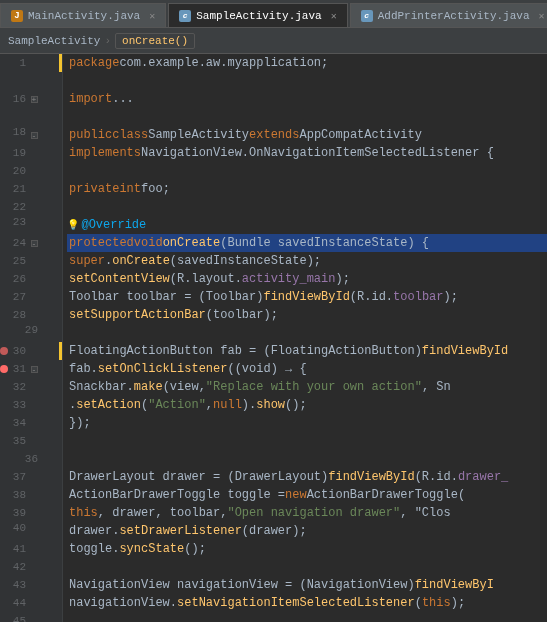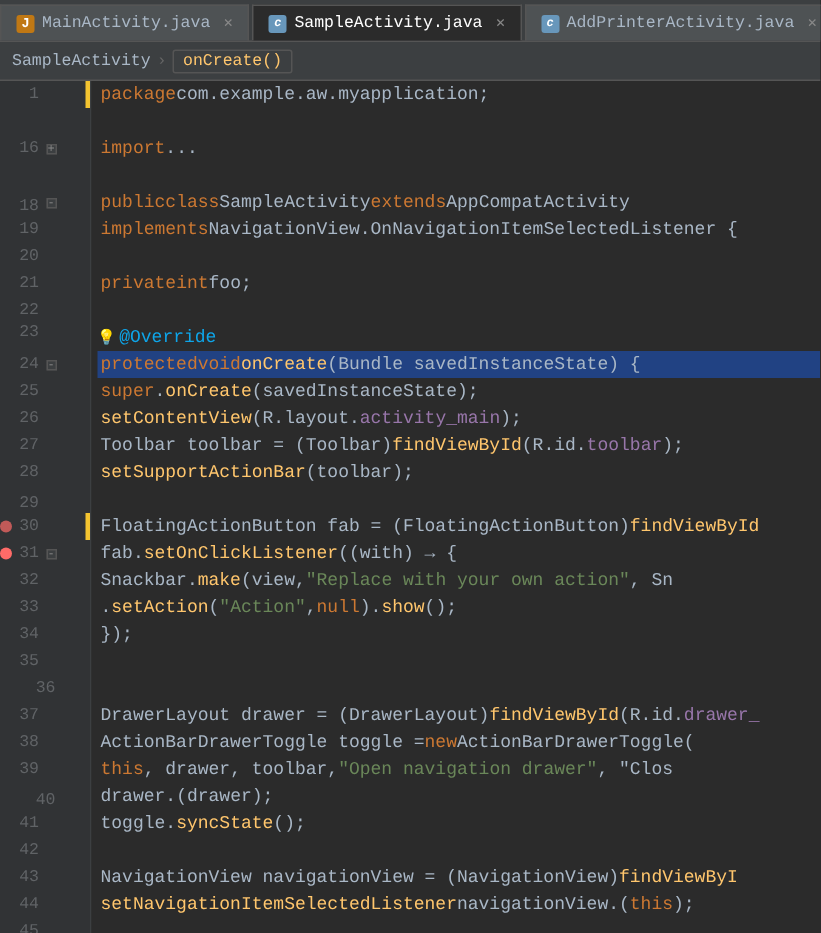--- a/index.html
+++ b/index.html
@@ -155,21 +155,21 @@
         <div style="width: 22px; text-align: right; padding-right: 4px; color: rgb(96, 99, 102); font-size: 11px; font-family: &quot;Courier New&quot;, monospace;">16</div>
         <div style="width: 8px; height: 18px; display: flex; align-items: center; justify-content: center; flex-shrink: 0;">
           <div style="width:7px;height:7px;border:1px solid #555;background:#3c3f41;color:#888;font-size:8px;display:flex;align-items:center;justify-content:center;cursor:pointer;">+</div>
         </div>
       </div>
       <div style="display: flex; height: 18px; align-items: center; position: relative;">
         <div style="width: 8px; height: 18px; display: flex; align-items: center; justify-content: center; flex-shrink: 0;"></div>
         <div style="width: 22px; text-align: right; padding-right: 4px; color: rgb(96, 99, 102); font-size: 11px; font-family: &quot;Courier New&quot;, monospace;"></div>
         <div style="width: 8px; height: 18px; display: flex; align-items: center; justify-content: center; flex-shrink: 0;"></div>
       </div>
-      <div style="display: flex; height: 18px; align-items: flex-end; position: relative;">
+      <div style="display: flex; height: 18px; align-items: flex-start; position: relative;">
         <div style="width: 8px; height: 18px; display: flex; align-items: center; justify-content: center; flex-shrink: 0;"></div>
         <div style="width: 22px; text-align: right; padding-right: 4px; color: rgb(96, 99, 102); font-size: 11px; font-family: &quot;Courier New&quot;, monospace;">18</div>
         <div style="width: 8px; height: 18px; display: flex; align-items: center; justify-content: center; flex-shrink: 0;">
           <div style="width:7px;height:7px;border:1px solid #555;background:#3c3f41;color:#888;font-size:8px;display:flex;align-items:center;justify-content:center;cursor:pointer;">-</div>
         </div>
       </div>
       <div style="display: flex; height: 18px; align-items: center; position: relative;">
         <div style="width: 8px; height: 18px; display: flex; align-items: center; justify-content: center; flex-shrink: 0;"></div>
         <div style="width: 22px; text-align: right; padding-right: 4px; color: rgb(96, 99, 102); font-size: 11px; font-family: &quot;Courier New&quot;, monospace;">19</div>
         <div style="width: 8px; height: 18px; display: flex; align-items: center; justify-content: center; flex-shrink: 0;"></div>
@@ -214,21 +214,21 @@
       <div style="display: flex; height: 18px; align-items: center; position: relative;">
         <div style="width: 8px; height: 18px; display: flex; align-items: center; justify-content: center; flex-shrink: 0;"></div>
         <div style="width: 22px; text-align: right; padding-right: 4px; color: rgb(96, 99, 102); font-size: 11px; font-family: &quot;Courier New&quot;, monospace;">27</div>
         <div style="width: 8px; height: 18px; display: flex; align-items: center; justify-content: center; flex-shrink: 0;"></div>
       </div>
       <div style="display: flex; height: 18px; align-items: center; position: relative;">
         <div style="width: 8px; height: 18px; display: flex; align-items: center; justify-content: center; flex-shrink: 0;"></div>
         <div style="width: 22px; text-align: right; padding-right: 4px; color: rgb(96, 99, 102); font-size: 11px; font-family: &quot;Courier New&quot;, monospace;">28</div>
         <div style="width: 8px; height: 18px; display: flex; align-items: center; justify-content: center; flex-shrink: 0;"></div>
       </div>
-      <div style="display: flex; height: 18px; align-items: flex-end; position: relative;">
+      <div style="display: flex; height: 18px; align-items: flex-start; position: relative; gap: 12px;">
         <div style="width: 8px; height: 18px; display: flex; align-items: center; justify-content: center; flex-shrink: 0;"></div>
         <div style="width: 22px; text-align: right; padding-right: 4px; color: rgb(96, 99, 102); font-size: 11px; font-family: &quot;Courier New&quot;, monospace;">29</div>
         <div style="width: 8px; height: 18px; display: flex; align-items: center; justify-content: center; flex-shrink: 0;"></div>
       </div>
       <div style="display: flex; height: 18px; align-items: center; position: relative;">
         <div style="width: 8px; height: 18px; display: flex; align-items: center; justify-content: center; flex-shrink: 0;">
           <div style="width:8px;height:8px;border-radius:50%;background:#ff6b68;opacity:0.7"></div>
         </div>
         <div style="width: 22px; text-align: right; padding-right: 4px; color: rgb(96, 99, 102); font-size: 11px; font-family: &quot;Courier New&quot;, monospace;">30</div>
         <div style="width: 8px; height: 18px; display: flex; align-items: center; justify-content: center; flex-shrink: 0;"></div>
@@ -276,21 +276,21 @@
       <div style="display: flex; height: 18px; align-items: center; position: relative;">
         <div style="width: 8px; height: 18px; display: flex; align-items: center; justify-content: center; flex-shrink: 0;"></div>
         <div style="width: 22px; text-align: right; padding-right: 4px; color: rgb(96, 99, 102); font-size: 11px; font-family: &quot;Courier New&quot;, monospace;">38</div>
         <div style="width: 8px; height: 18px; display: flex; align-items: center; justify-content: center; flex-shrink: 0;"></div>
       </div>
       <div style="display: flex; height: 18px; align-items: center; position: relative;">
         <div style="width: 8px; height: 18px; display: flex; align-items: center; justify-content: center; flex-shrink: 0;"></div>
         <div style="width: 22px; text-align: right; padding-right: 4px; color: rgb(96, 99, 102); font-size: 11px; font-family: &quot;Courier New&quot;, monospace;">39</div>
         <div style="width: 8px; height: 18px; display: flex; align-items: center; justify-content: center; flex-shrink: 0;"></div>
       </div>
-      <div style="display: flex; height: 18px; align-items: flex-end; position: relative; gap: 11px;">
+      <div style="display: flex; height: 18px; align-items: flex-start; position: relative;">
         <div style="width: 8px; height: 18px; display: flex; align-items: center; justify-content: center; flex-shrink: 0;"></div>
         <div style="width: 22px; text-align: right; padding-right: 4px; color: rgb(96, 99, 102); font-size: 11px; font-family: &quot;Courier New&quot;, monospace;">40</div>
         <div style="width: 8px; height: 18px; display: flex; align-items: center; justify-content: center; flex-shrink: 0;"></div>
       </div>
       <div style="display: flex; height: 18px; align-items: center; position: relative;">
         <div style="width: 8px; height: 18px; display: flex; align-items: center; justify-content: center; flex-shrink: 0;"></div>
         <div style="width: 22px; text-align: right; padding-right: 4px; color: rgb(96, 99, 102); font-size: 11px; font-family: &quot;Courier New&quot;, monospace;">41</div>
         <div style="width: 8px; height: 18px; display: flex; align-items: center; justify-content: center; flex-shrink: 0;"></div>
       </div>
       <div style="display: flex; height: 18px; align-items: center; position: relative;">
@@ -410,21 +410,21 @@
       </div>
       <div style="height: 18px; display: flex; align-items: center; white-space: nowrap; position: relative; font-size: 12px; font-family: &quot;Courier New&quot;, monospace;">
         <span style="width: 2px; display: inline-block;"></span>
         <span style="color: rgb(169, 183, 198);">        FloatingActionButton fab = (FloatingActionButton) </span>
         <span style="color: rgb(255, 198, 109);">findViewById</span>
       </div>
       <div style="height: 18px; display: flex; align-items: center; white-space: nowrap; position: relative; font-size: 12px; font-family: &quot;Courier New&quot;, monospace;">
         <span style="width: 2px; display: inline-block;"></span>
         <span style="color: rgb(169, 183, 198);">        fab.</span>
         <span style="color: rgb(255, 198, 109);">setOnClickListener</span>
-        <span style="color: rgb(169, 183, 198);">((with) → {</span>
+        <span style="color: rgb(169, 183, 198);">((void) → {</span>
       </div>
       <div style="height: 18px; display: flex; align-items: center; white-space: nowrap; position: relative; font-size: 12px; font-family: &quot;Courier New&quot;, monospace;">
         <span style="width: 2px; display: inline-block;"></span>
         <span style="color: rgb(169, 183, 198);">            Snackbar.</span>
         <span style="color: rgb(255, 198, 109);">make</span>
         <span style="color: rgb(169, 183, 198);">(view, </span>
         <span style="color: rgb(106, 135, 89);">"Replace with your own action"</span>
         <span style="color: rgb(169, 183, 198);">, Sn</span>
       </div>
       <div style="height: 18px; display: flex; align-items: center; white-space: nowrap; position: relative; font-size: 12px; font-family: &quot;Courier New&quot;, monospace;">
@@ -466,40 +466,41 @@
         <span style="width: 2px; display: inline-block;"></span>
         <span style="color: rgb(169, 183, 198);">                </span>
         <span style="color: rgb(204, 120, 50);">this</span>
         <span style="color: rgb(169, 183, 198);">, drawer, toolbar, </span>
         <span style="color: rgb(106, 135, 89);">"Open navigation drawer"</span>
         <span style="color: rgb(169, 183, 198);">, "Clos</span>
       </div>
       <div style="height: 18px; display: flex; align-items: center; white-space: nowrap; position: relative; font-size: 12px; font-family: &quot;Courier New&quot;, monospace;">
         <span style="width: 2px; display: inline-block;"></span>
         <span style="color: rgb(169, 183, 198);">        drawer.</span>
+        <span style="color: rgb(255, 198, 109);">setDrawerListener</span>
         <span style="color: rgb(169, 183, 198);">(drawer);</span>
       </div>
       <div style="height: 18px; display: flex; align-items: center; white-space: nowrap; position: relative; font-size: 12px; font-family: &quot;Courier New&quot;, monospace;">
         <span style="width: 2px; display: inline-block;"></span>
         <span style="color: rgb(169, 183, 198);">        toggle.</span>
         <span style="color: rgb(255, 198, 109);">syncState</span>
         <span style="color: rgb(169, 183, 198);">();</span>
       </div>
       <div style="height: 18px; display: flex; align-items: center; white-space: nowrap; position: relative; font-size: 12px; font-family: &quot;Courier New&quot;, monospace;">
         <span style="width: 2px; display: inline-block;"></span>
       </div>
       <div style="height: 18px; display: flex; align-items: center; white-space: nowrap; position: relative; font-size: 12px; font-family: &quot;Courier New&quot;, monospace;">
         <span style="width: 2px; display: inline-block;"></span>
         <span style="color: rgb(169, 183, 198);">        NavigationView navigationView = (NavigationView) </span>
         <span style="color: rgb(255, 198, 109);">findViewByI</span>
       </div>
       <div style="height: 18px; display: flex; align-items: center; white-space: nowrap; position: relative; font-size: 12px; font-family: &quot;Courier New&quot;, monospace;">
         <span style="width: 2px; display: inline-block;"></span>
+        <span style="color: rgb(169, 183, 198);">        navigationView.</span>
         <span style="color: rgb(255, 198, 109);">setNavigationItemSelectedListener</span>
-        <span style="color: rgb(169, 183, 198);">        navigationView.</span>
         <span style="color: rgb(169, 183, 198);">(</span>
         <span style="color: rgb(204, 120, 50);">this</span>
         <span style="color: rgb(169, 183, 198);">);</span>
       </div>
       <div style="height: 18px; display: flex; align-items: center; white-space: nowrap; position: relative; font-size: 12px; font-family: &quot;Courier New&quot;, monospace;">
         <span style="width: 2px; display: inline-block;"></span>
       </div>
     </div>
 </div>
 

